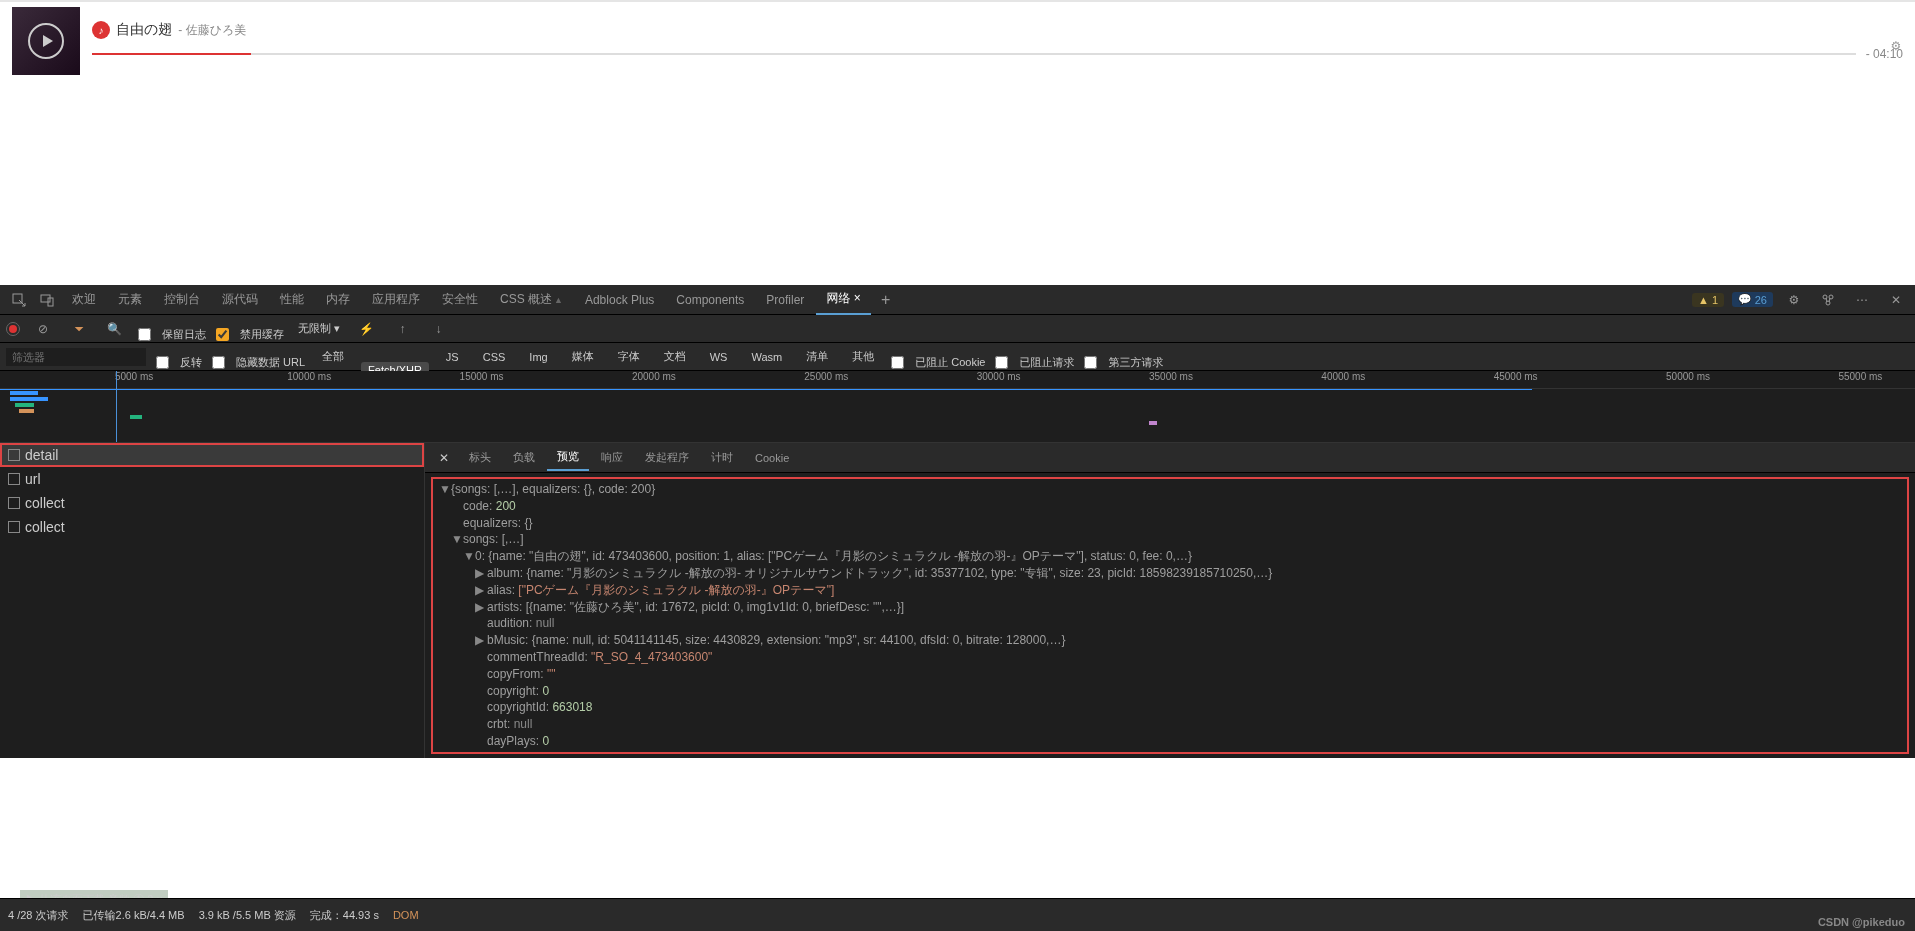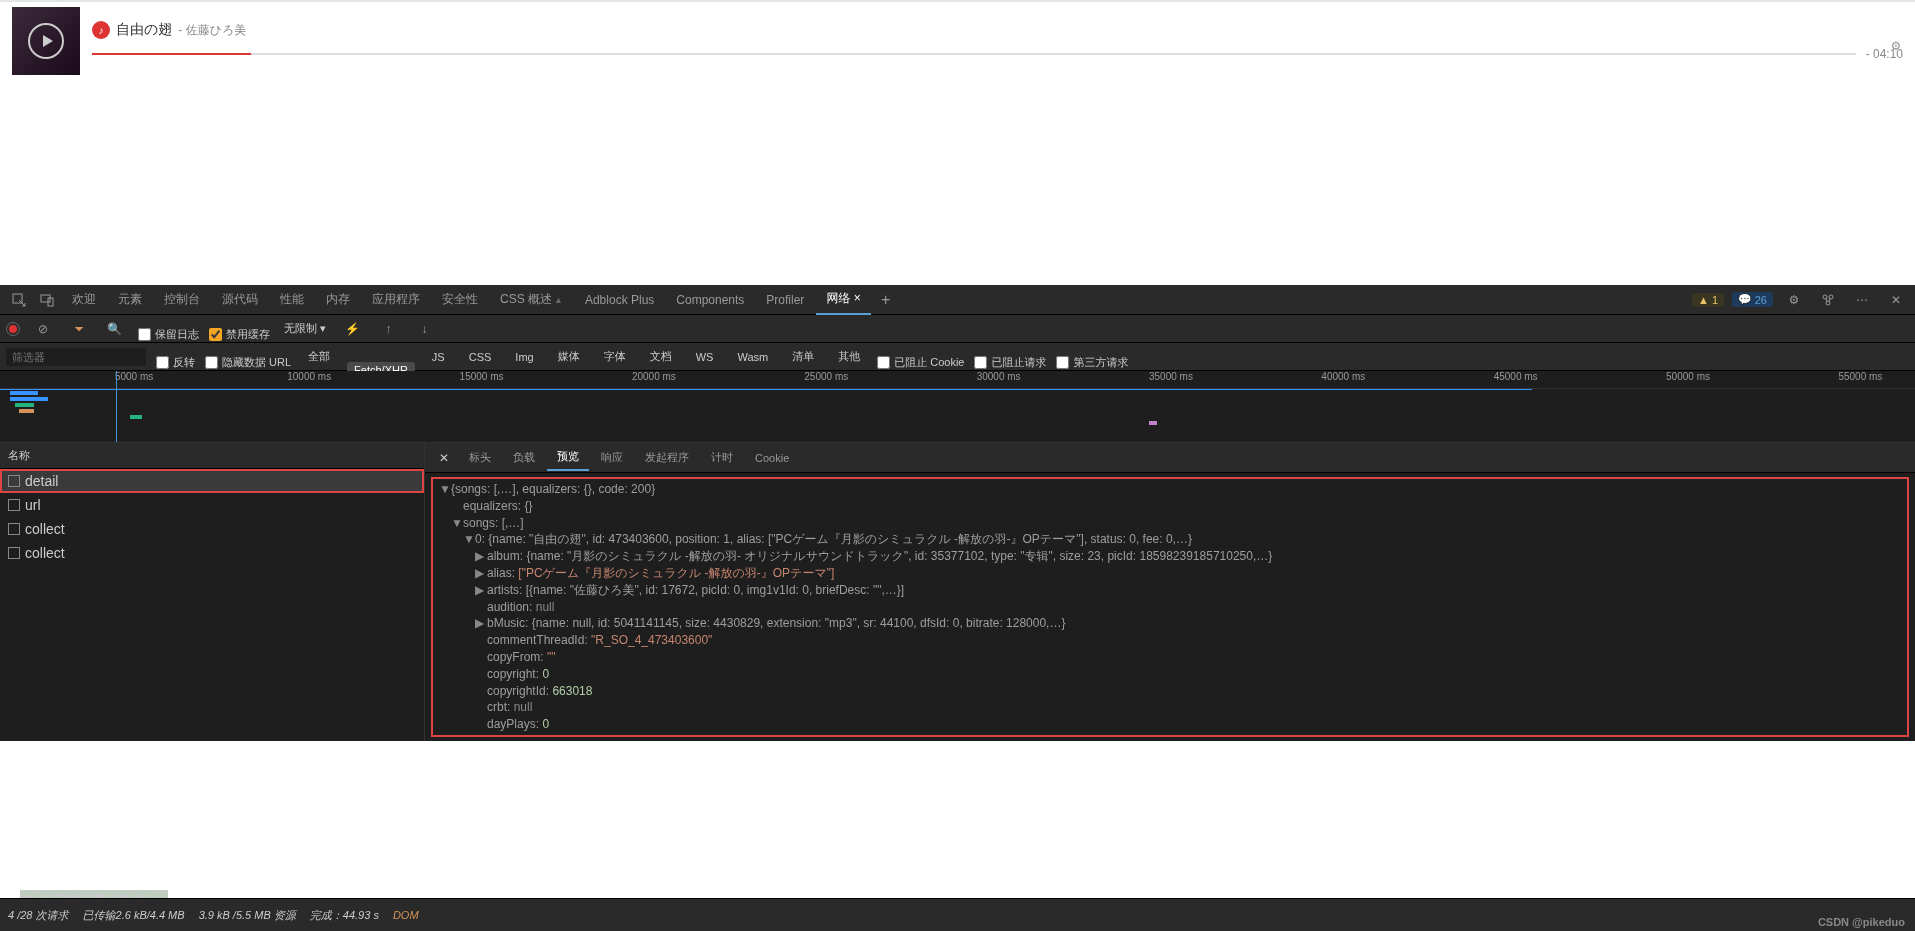--- a/index.html
+++ b/index.html
@@ -23,21 +23,21 @@
 .dt-icon-btn { width:26px; height:26px; display:flex; align-items:center; justify-content:center; color:#999; cursor:pointer; }
 .dt-tab { padding:6px 10px; color:#999; cursor:pointer; white-space:nowrap; }
 .dt-tab.active { color:#fff; border-bottom:2px solid #5a9fd4; }
 .dt-tab .arrow { font-size:9px; margin-left:2px; color:#666; }
 .dt-badges { margin-left:auto; display:flex; gap:8px; align-items:center; }
 .badge-warn { background:#3a3520; color:#e6c467; padding:1px 6px; border-radius:3px; font-size:11px; display:inline-flex; align-items:center; gap:3px; }
 .badge-info { background:#1e3a5c; color:#5a9fd4; padding:1px 6px; border-radius:3px; font-size:11px; display:inline-flex; align-items:center; gap:3px; }
 .dt-toolbar { height:28px; background:#2a2a2a; display:flex; align-items:center; padding:0 6px; gap:10px; border-bottom:1px solid #000; }
 .rec-btn { width:14px; height:14px; border:1px solid #666; border-radius:50%; display:flex; align-items:center; justify-content:center; }
 .rec-dot { width:8px; height:8px; background:#d33; border-radius:50%; }
-.checkbox-item { display:flex; align-items:center; gap:4px; color:#ccc; font-size:11px;margin-top:11px; }
+.checkbox-item { display:flex; align-items:center; gap:11px; color:#ccc; font-size:11px;margin-top:11px; }
 .checkbox-item input { accent-color:#f5a623; }
 .throttle { color:#ccc; font-size:11px; padding:2px 4px; }
 .dt-filter-row { height:28px; background:#2a2a2a; display:flex; align-items:center; padding:0 6px; gap:10px; border-bottom:1px solid #000; font-size:11px; }
 .filter-input { background:#1e1e1e; border:none; color:#999; padding:3px 6px; width:140px; font-size:11px; }
 .filter-pill { padding:2px 7px; color:#ccc; border-radius:3px; cursor:pointer; }
 .filter-pill.active { background:#4a4a4a; color:#fff;margin-top:27px; }
 .timeline { height:72px; background:#1e1e1e; border-bottom:1px solid #333; position:relative; }
 .timeline-ruler { height:18px; position:relative; font-size:10px; color:#999; border-bottom:1px solid #333; }
 .timeline-tick { position:absolute; top:0; }
 .timeline-bars { position:absolute; top:20px; left:0; right:0; height:20px; }
@@ -55,21 +55,21 @@
 .detail-tab { padding:5px 10px; color:#999; cursor:pointer; font-size:11px; }
 .detail-tab.active { color:#fff; border-bottom:2px solid #5a9fd4; }
 .close-x { padding:5px 8px; color:#ccc; cursor:pointer; }
 .json-tree { flex:1; padding:6px 10px; font-family:Consolas,monospace; font-size:12px; line-height:1.4; overflow:hidden; outline:2px solid #d44; outline-offset:-4px; margin:2px 4px; }
 .json-line { white-space:nowrap; }
 .k { color:#9e9e9e; }
 .s { color:#c78670; }
 .n { color:#b5cea8; }
 .nl { color:#888; }
 .arrow-t { color:#888; display:inline-block; width:12px; cursor:pointer; }
-.status-bar { position:absolute; bottom:0; left:0; right:0; height:22px; background:#2a2a2a; color:#ccc; font-size:11px; display:flex; align-items:center; padding:16px 8px; gap:14px; border-top:1px solid #000;font-style:italic; }
+.status-bar { position:absolute; bottom:0; left:0; right:0; height:22px; background:#2a2a2a; color:#ccc; font-size:11px; display:flex; align-items:center; padding:16px 8px; gap:14px; border-top:1px solid #000; }
 .status-dom { color:#d4935a; }
 .watermark { position:absolute; right:10px; bottom:3px; color:#888; font-size:11px;font-weight:bold; }
 .dl-hint { position:absolute; left:20px; bottom:22px; background:rgba(100,130,100,0.4); color:#ccc; font-size:11px; padding:2px 5px; }
 .gear-right { position:absolute; right:6px; top:33px; color:#999; }
 svg { display:block; }
 </style>
 </head>
 <body>
 
 <div class="player">
@@ -220,21 +220,20 @@
       <div class="tl-bar" style="left:0.8%;width:1%;top:12px;background:#24b47e"></div>
       <div class="tl-bar" style="left:1%;width:0.8%;top:18px;background:#d4935a"></div>
       <div class="tl-bar" style="left:6.8%;width:0.6%;top:24px;background:#24b47e"></div>
       <div class="tl-bar" style="left:60%;width:0.4%;top:30px;background:#c084cc"></div>
     </div>
     <div class="playhead"></div>
   </div>
 
   <div class="net-panel">
     <div class="net-list">
-      <div class="net-header">名称</div>
       <div class="net-row selected">
           <span class="file-icon"></span>
           <span>detail</span>
         </div>
       <div class="net-row">
           <span class="file-icon"></span>
           <span>url</span>
         </div>
       <div class="net-row">
           <span class="file-icon"></span>
@@ -251,20 +250,21 @@
         <span class="detail-tab">标头</span>
         <span class="detail-tab">负载</span>
         <span class="detail-tab active">预览</span>
         <span class="detail-tab">响应</span>
         <span class="detail-tab">发起程序</span>
         <span class="detail-tab">计时</span>
         <span class="detail-tab">Cookie</span>
       </div>
       <div class="json-tree">
         <div class="json-line"><span class="arrow-t">▼</span><span class="k">{songs: [,…], equalizers: {}, code: 200}</span></div>
+        <div class="json-line" style="padding-left:24px"><span class="k">code:</span> <span class="n">200</span></div>
         <div class="json-line" style="padding-left:24px"><span class="k">equalizers:</span> <span class="k">{}</span></div>
         <div class="json-line" style="padding-left:12px"><span class="arrow-t">▼</span><span class="k">songs:</span> <span class="k">[,…]</span></div>
         <div class="json-line" style="padding-left:24px"><span class="arrow-t">▼</span><span class="k">0:</span> <span class="k">{name: "自由の翅", id: 473403600, position: 1, alias: ["PCゲーム『月影のシミュラクル -解放の羽-』OPテーマ"], status: 0, fee: 0,…}</span></div>
         <div class="json-line" style="padding-left:36px"><span class="arrow-t">▶</span><span class="k">album:</span> <span class="k">{name: "月影のシミュラクル -解放の羽- オリジナルサウンドトラック", id: 35377102, type: "专辑", size: 23, picId: 18598239185710250,…}</span></div>
         <div class="json-line" style="padding-left:36px"><span class="arrow-t">▶</span><span class="k">alias:</span> <span class="s">["PCゲーム『月影のシミュラクル -解放の羽-』OPテーマ"]</span></div>
         <div class="json-line" style="padding-left:36px"><span class="arrow-t">▶</span><span class="k">artists:</span> <span class="k">[{name: "佐藤ひろ美", id: 17672, picId: 0, img1v1Id: 0, briefDesc: "",…}]</span></div>
         <div class="json-line" style="padding-left:48px"><span class="k">audition:</span> <span class="nl">null</span></div>
         <div class="json-line" style="padding-left:36px"><span class="arrow-t">▶</span><span class="k">bMusic:</span> <span class="k">{name: null, id: 5041141145, size: 4430829, extension: "mp3", sr: 44100, dfsId: 0, bitrate: 128000,…}</span></div>
         <div class="json-line" style="padding-left:48px"><span class="k">commentThreadId:</span> <span class="s">"R_SO_4_473403600"</span></div>
         <div class="json-line" style="padding-left:48px"><span class="k">copyFrom:</span> <span class="s">""</span></div>

